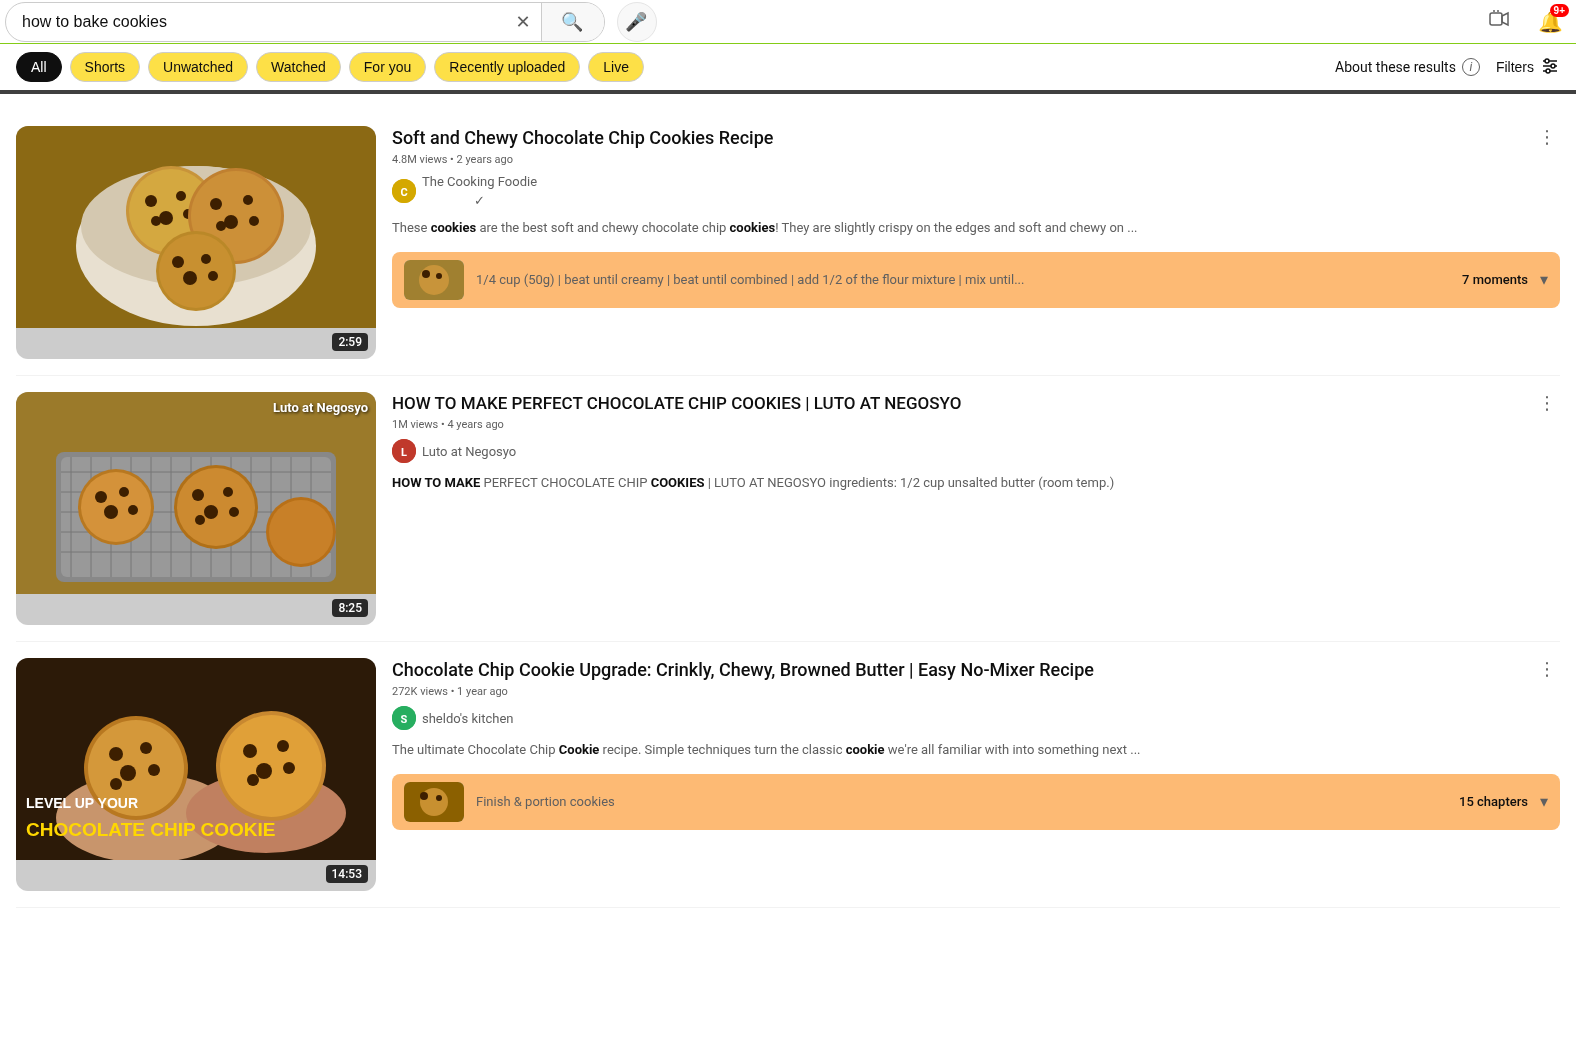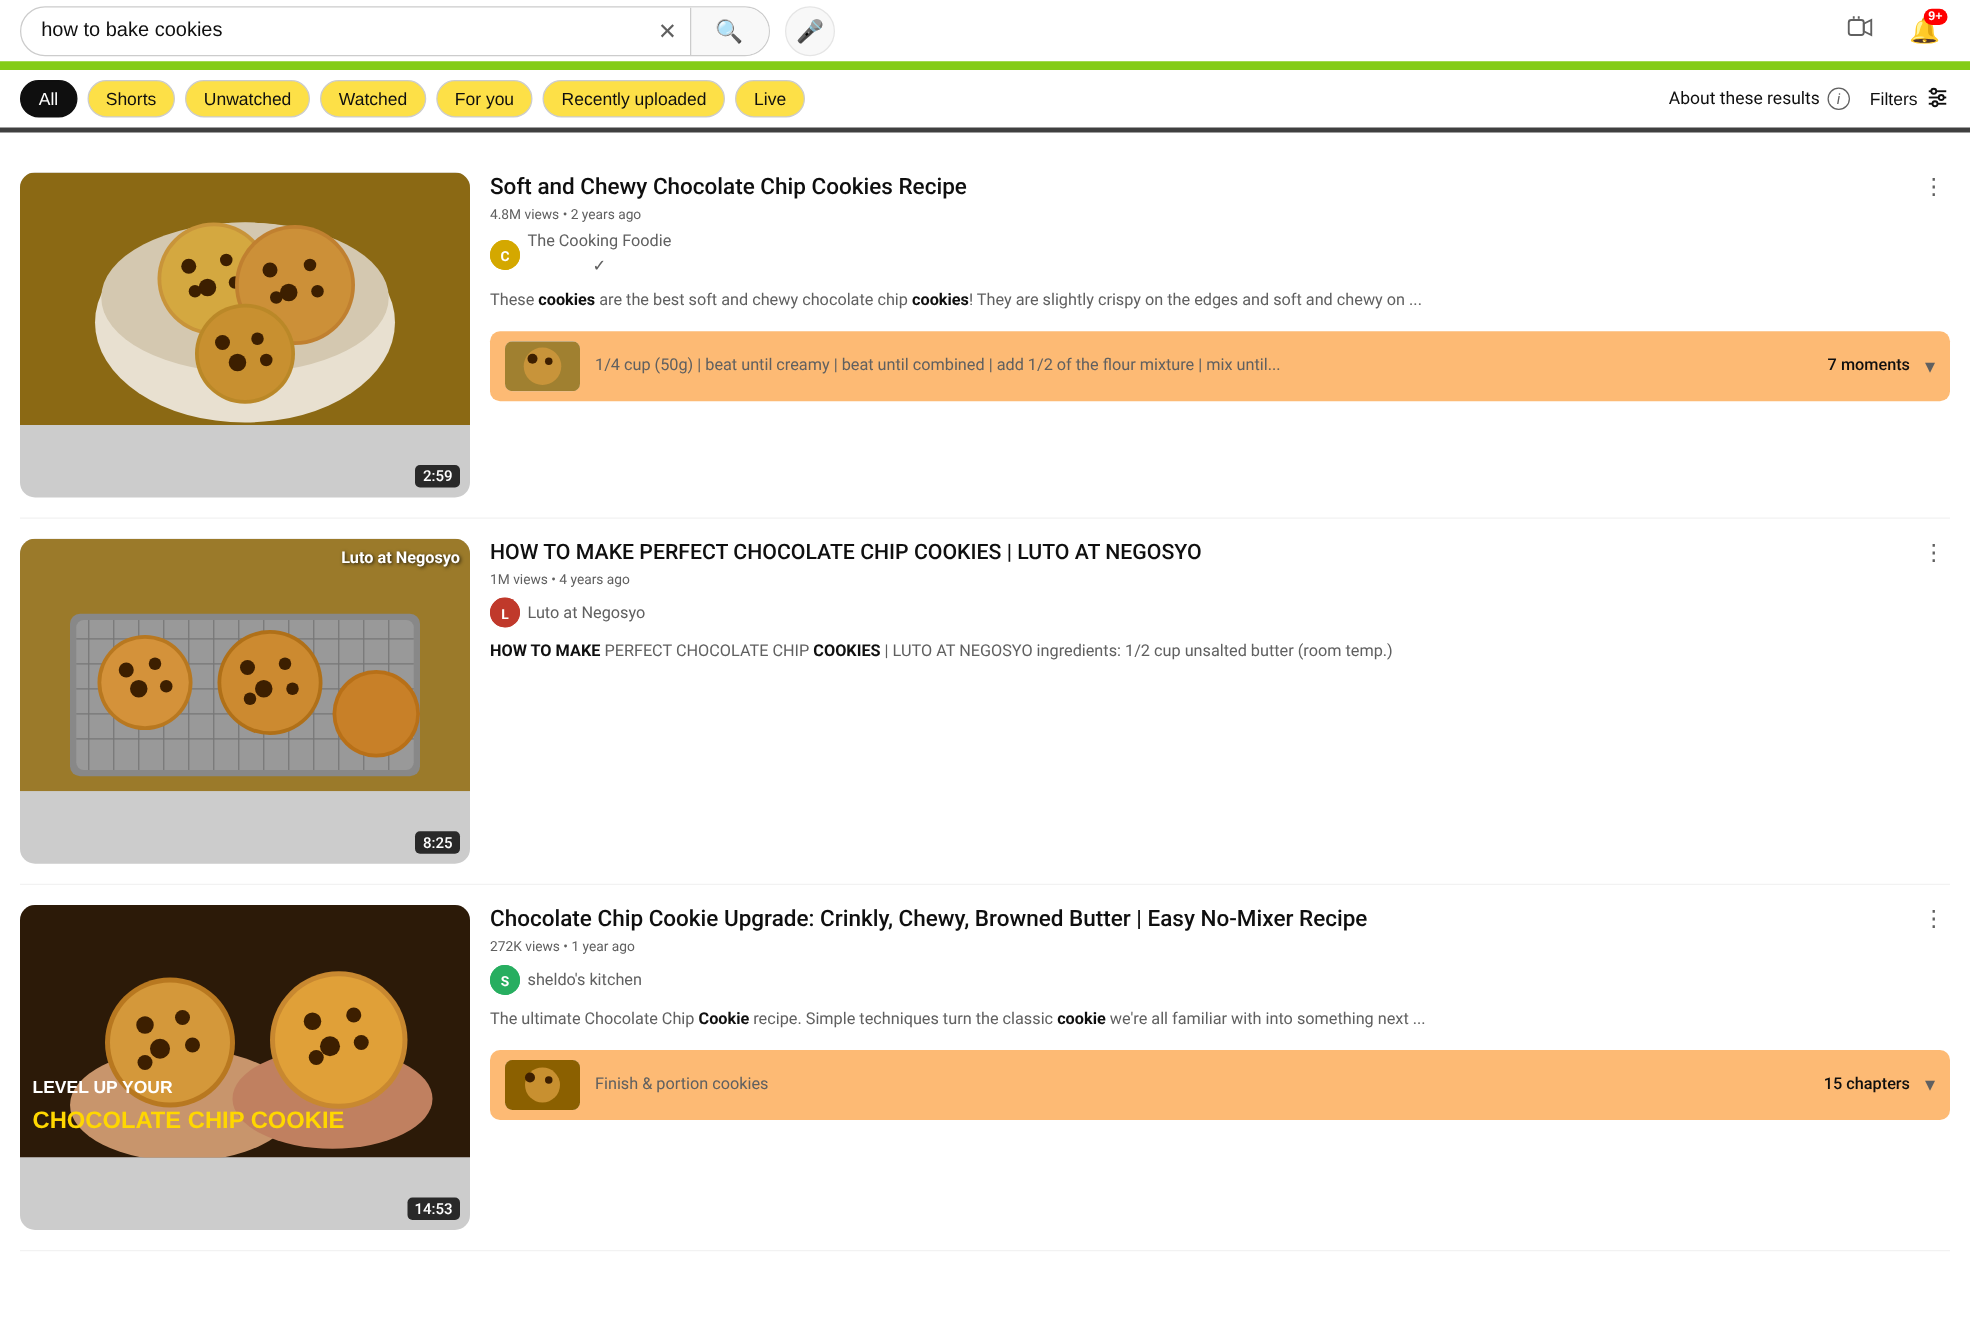--- a/index.html
+++ b/index.html
@@ -2,24 +2,24 @@
 <html><head>
   <meta charset="utf-8">
   <style>
     * { margin: 0; padding: 0; box-sizing: border-box; }
     body { font-family: 'Roboto', Arial, sans-serif; background: #fff; color: #0f0f0f; font-size: 14px; }
 
     
     .header {
       display: flex;
       align-items: center;
-      padding: 8px 16px;
-      border-bottom: 7px solid #84cc16;
+      padding: 8px 5px;
+      border-bottom: 1px solid #84cc16;
       gap: 12px;
-      height: 56px;
+      height: 44px;
     }
     .search-bar {
       display: flex;
       align-items: center;
       border: 1px solid #ccc;
       border-radius: 40px;
       overflow: hidden;
       flex: 1;
       max-width: 600px;
       height: 40px;
@@ -185,21 +185,21 @@
       display: flex;
       gap: 16px;
       padding: 16px 0;
       border-bottom: 1px solid #f2f2f2;
       position: relative;
     }
     .thumbnail-wrapper {
       position: relative;
       flex-shrink: 0;
       width: 360px;
-      height: 260px;
+      height: 233px;
       border-radius: 12px;
       overflow: hidden;
       background: #ccc;
     }
     .duration-badge {
       position: absolute;
       bottom: 8px;
       right: 8px;
       background: rgba(0,0,0,0.8);
       color: #fff;

